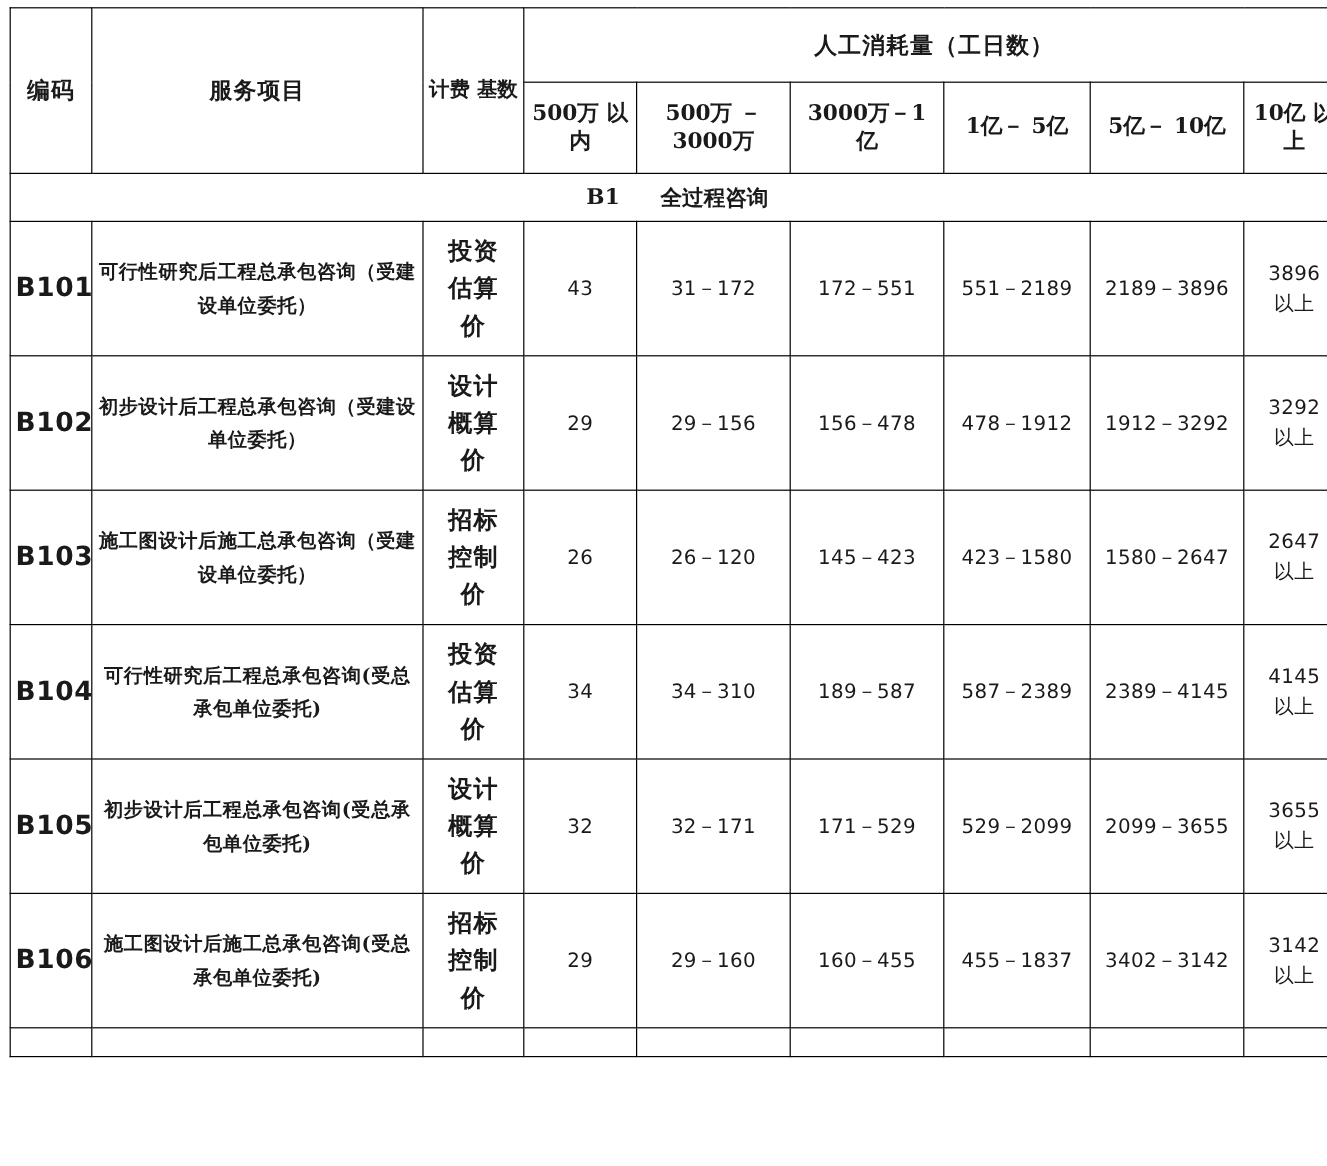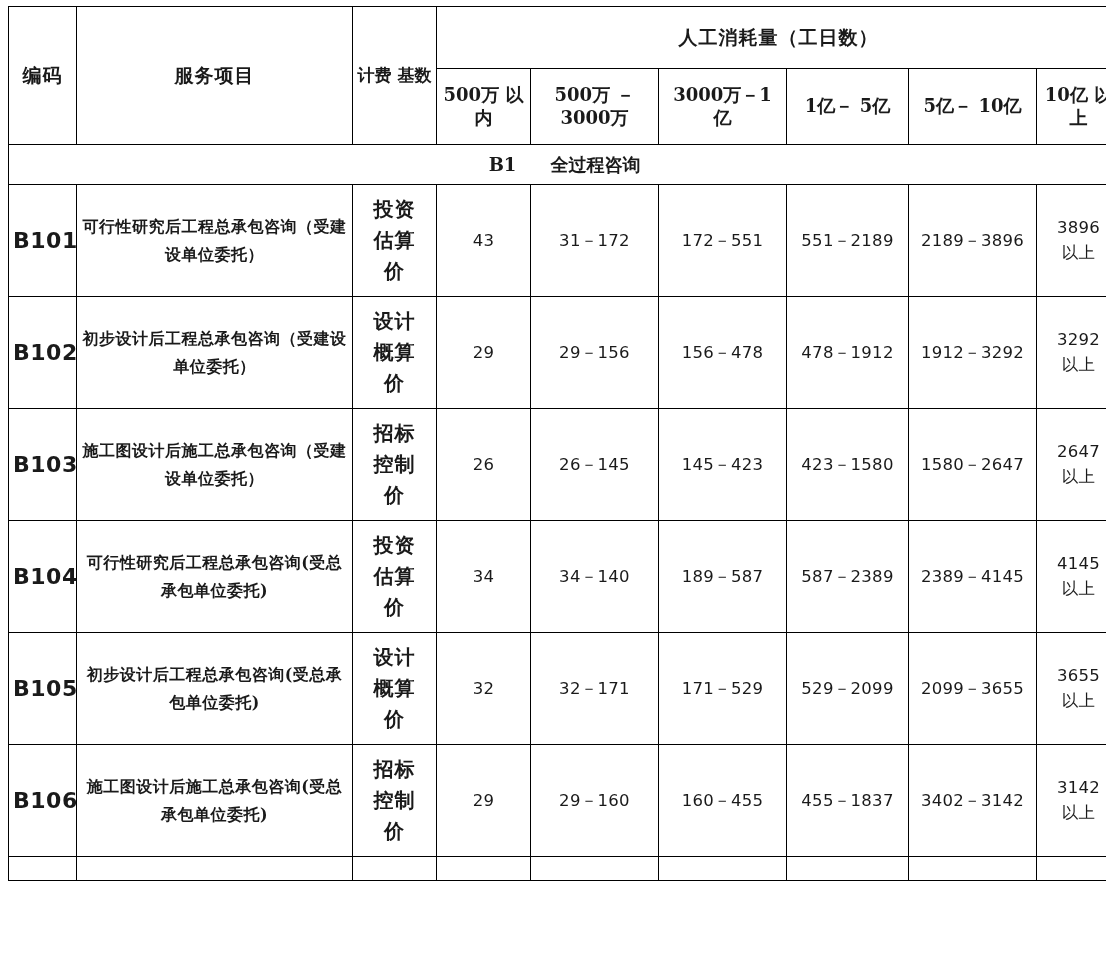--- a/index.html
+++ b/index.html
@@ -222,40 +222,40 @@
 
       <tr class="data-row">
         <td class="code-cell">B103</td>
         <td class="service-cell">施工图设计后施工总承包咨询（受建设单位委托）</td>
         <td class="base-cell">
           <span>招标</span>
           <span>控制</span>
           <span>价</span>
         </td>
         <td class="num-cell">26</td>
-        <td class="num-cell">26－145</td>
+        <td class="num-cell">26－120</td>
         <td class="num-cell">145－423</td>
         <td class="num-cell">423－1580</td>
         <td class="num-cell">1580－2647</td>
         <td class="num-cell two-line">
           <span>2647</span>
           <span>以上</span>
         </td>
       </tr>
 
       <tr class="data-row">
         <td class="code-cell">B104</td>
         <td class="service-cell">可行性研究后工程总承包咨询(受总承包单位委托)</td>
         <td class="base-cell">
           <span>投资</span>
           <span>估算</span>
           <span>价</span>
         </td>
         <td class="num-cell">34</td>
-        <td class="num-cell">34－140</td>
+        <td class="num-cell">34－310</td>
         <td class="num-cell">189－587</td>
         <td class="num-cell">587－2389</td>
         <td class="num-cell">2389－4145</td>
         <td class="num-cell two-line">
           <span>4145</span>
           <span>以上</span>
         </td>
       </tr>
 
       <tr class="data-row">

